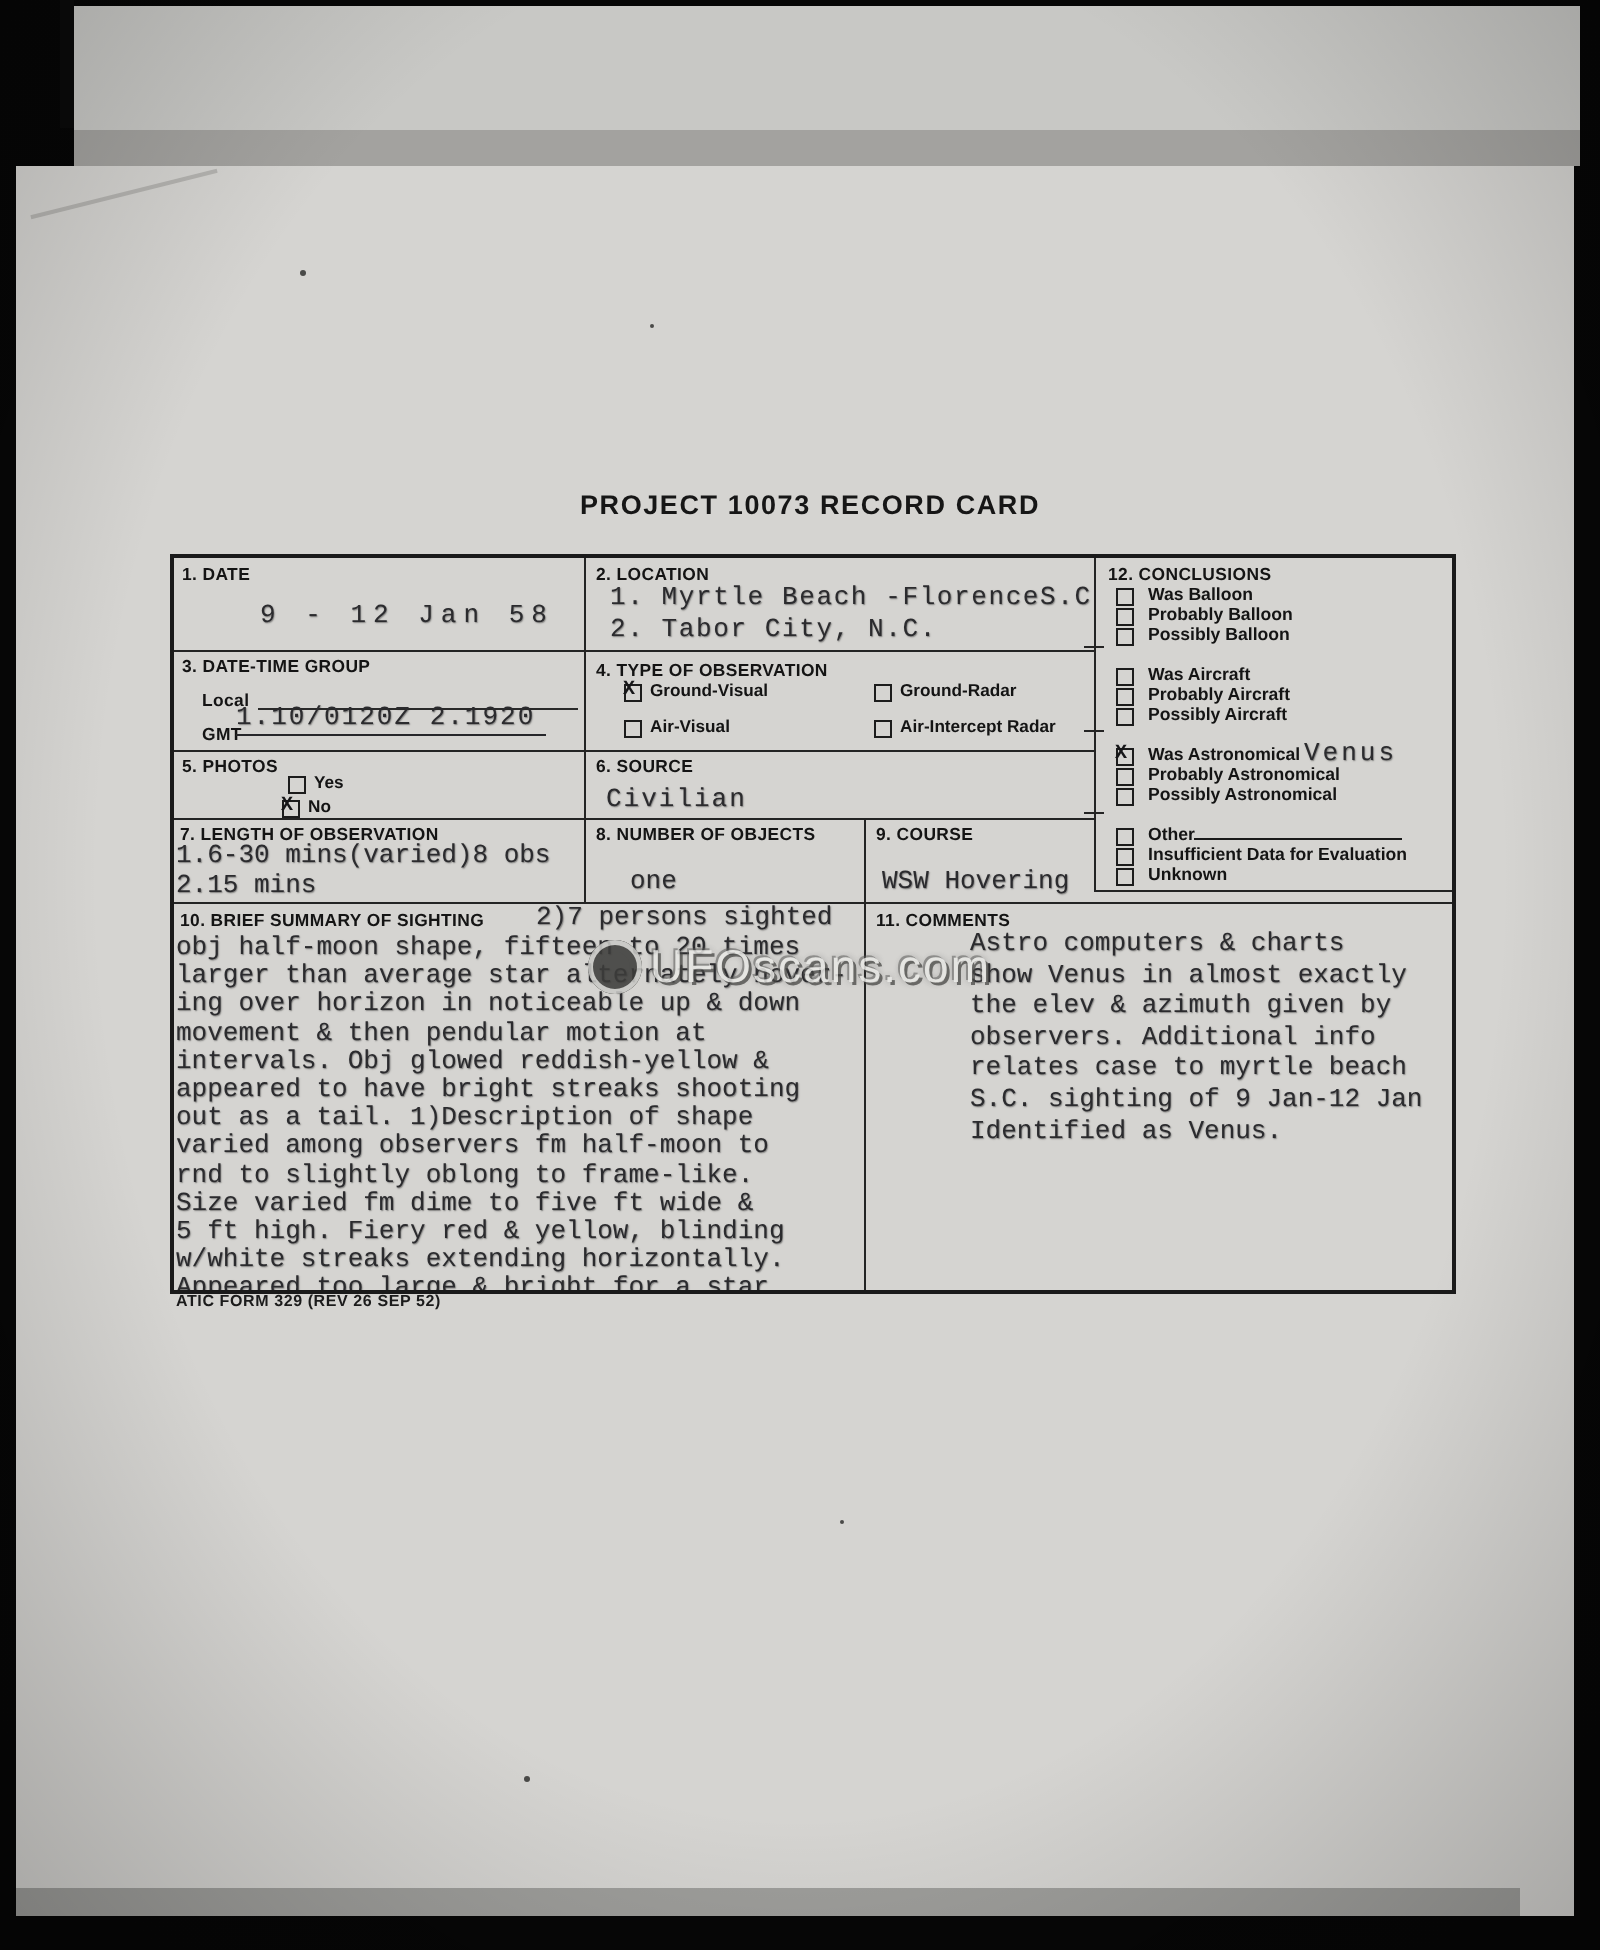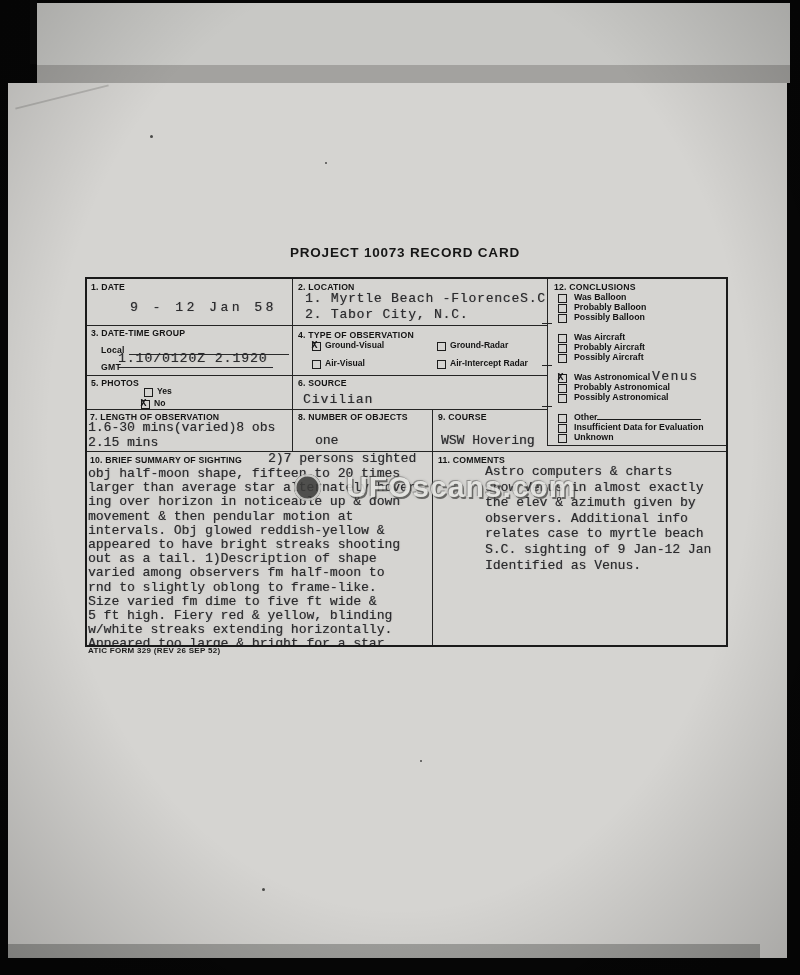--- a/index.html
+++ b/index.html
@@ -44,22 +44,22 @@
   .local-line{left:42px;top:75px;width:160px;border-bottom:1.4px solid #2a2a2a;height:0;}
   .gmt-val{border-bottom:1.5px solid #26262a;padding-bottom:1px;min-width:155px;}
 
   .sum-line{height:14.2px;line-height:14.2px;}
   .com-line{height:15.6px;line-height:15.6px;}
 
   
   .wm{left:294px;top:470px;display:flex;align-items:center;opacity:0.88;z-index:5;}
   .wm-circle{width:27px;height:27px;border-radius:50%;background:#3d3d3b;
              box-shadow:inset 0 0 0 2.5px #c9c9c6, inset 0 0 0 6px #3d3d3b;margin-right:4px;}
-  .wm-text{font-weight:bold;font-size:30px;letter-spacing:1px;color:rgba(236,236,233,0.95);
-           text-shadow:1.5px 1.5px 0 rgba(70,70,68,0.85),-1px -1px 0 rgba(90,90,88,0.6),0 0 3px rgba(80,80,80,0.5);margin-left:21px;}
+  .wm-text{font-weight:normal;font-size:23px;letter-spacing:1px;color:rgba(236,236,233,0.95);
+           text-shadow:1.5px 1.5px 0 rgba(70,70,68,0.85),-1px -1px 0 rgba(90,90,88,0.6),0 0 3px rgba(80,80,80,0.5);}
 </style>
 </head>
 <body>
 
 <div class="stage">
 
   <div class="abs sheet-top"></div>
   <div class="abs band"></div>
   <div class="abs paper"></div>
   <div class="abs bottom-band"></div>

